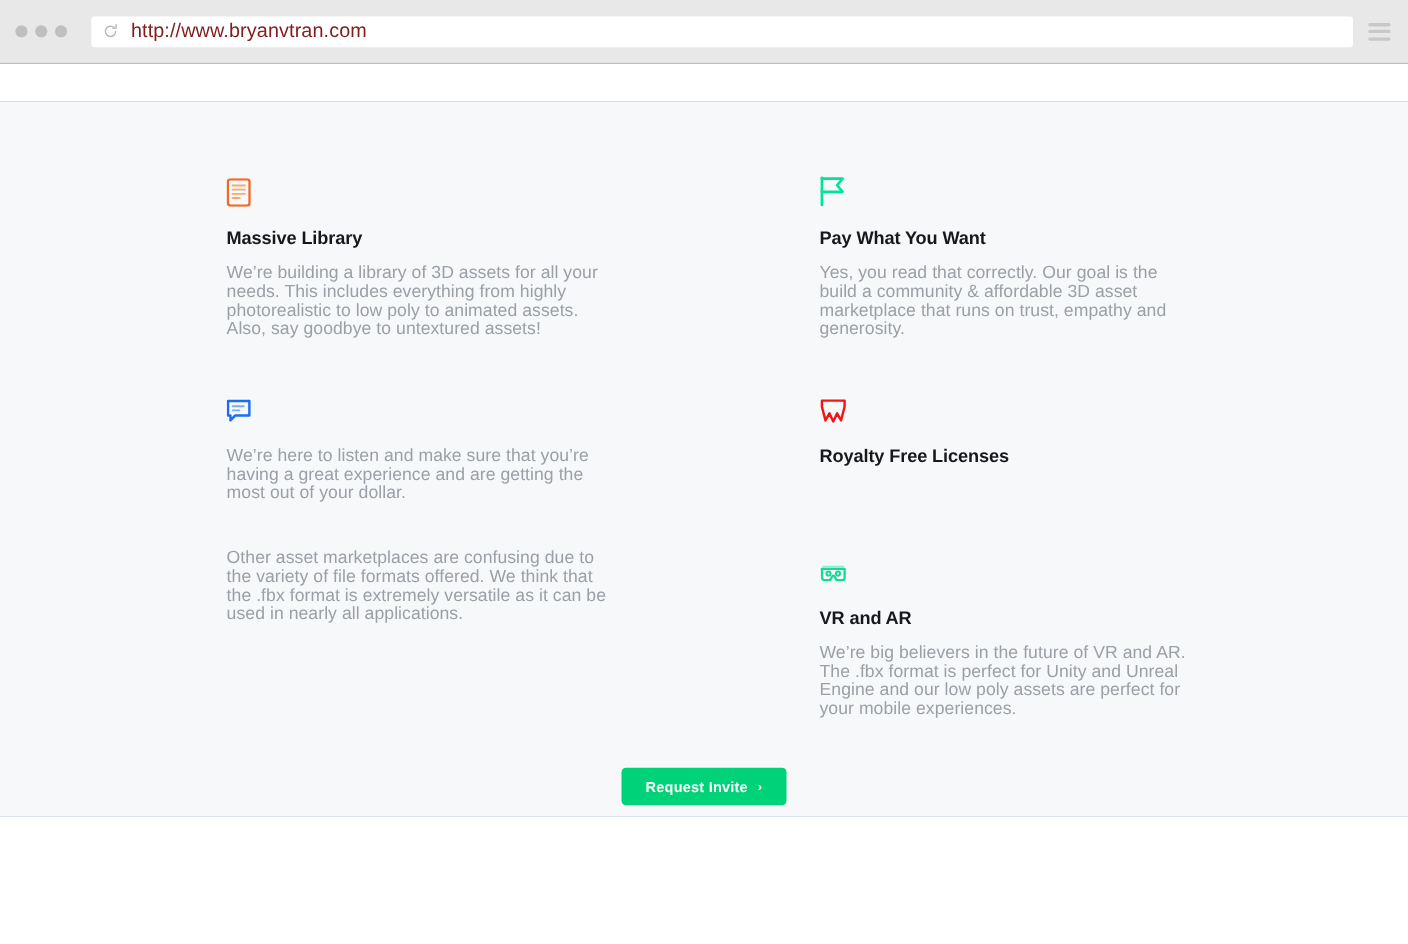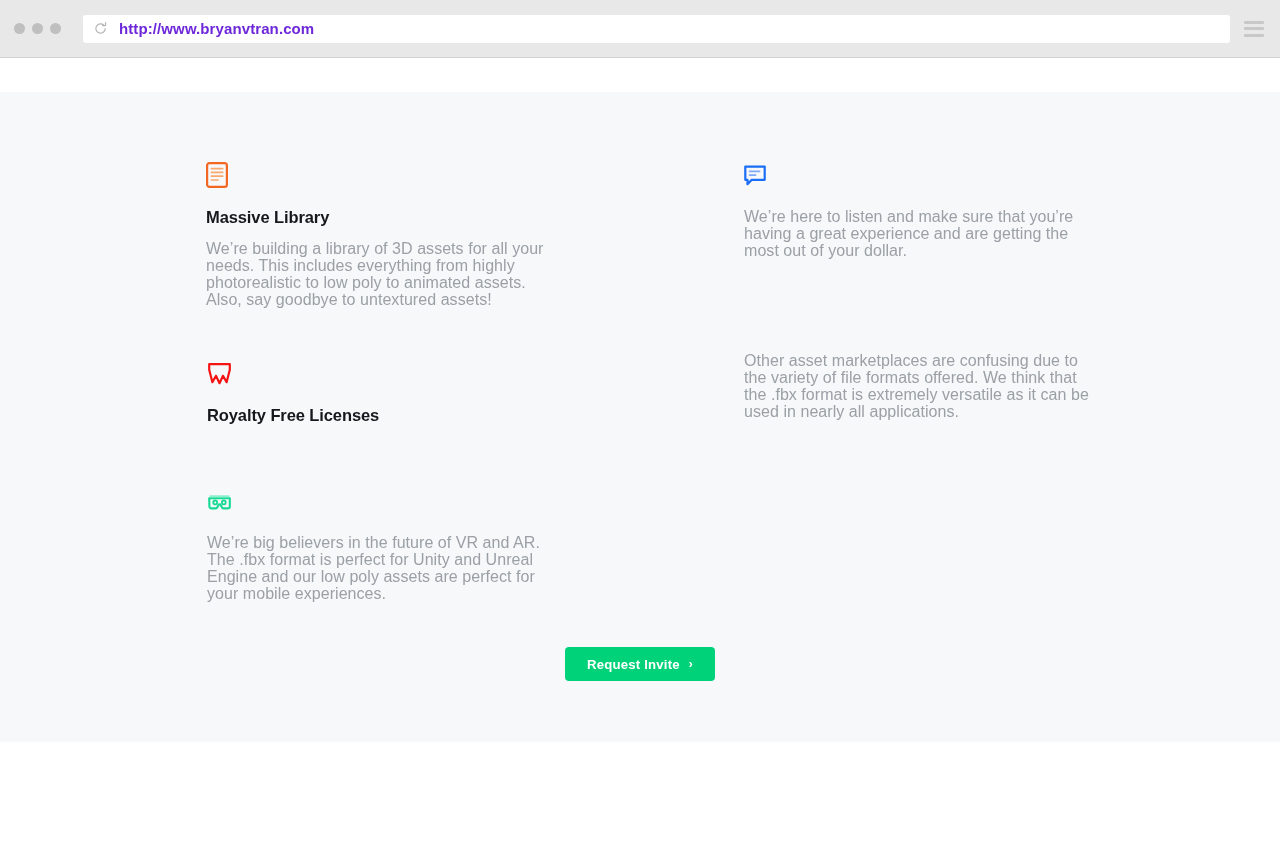--- a/index.html
+++ b/index.html
@@ -48,26 +48,25 @@
     margin-right: 14px;
   }
   .reload-icon {
     width: 15px;
     height: 15px;
     margin-right: 11px;
     flex: 0 0 auto;
     display: block;
   }
   .url-text {
-    font-size: 15px;
-    color: #6d28d9;
+    font-size: 18px;
+    color: #7f1d1d;
     letter-spacing: .1px;
     white-space: nowrap;
     overflow: hidden;
-    font-weight: bold;
   }
   .menu-icon {
     width: 20px;
     height: 16px;
     display: flex;
     flex-direction: column;
     justify-content: space-between;
     flex: 0 0 auto;
     margin-right: 2px;
   }
@@ -246,20 +245,30 @@
               <line x1="5.4" y1="10.4" x2="16.6" y2="10.4"></line>
               <line x1="5.4" y1="14.2" x2="16.6" y2="14.2"></line>
               <line x1="5.4" y1="18" x2="12" y2="18"></line>
             </g>
           </svg>
         </div>
         <h3 class="feature-title">Massive Library</h3>
         <p class="feature-body">We’re building a library of 3D assets for all your needs. This includes everything from highly photorealistic to low poly to animated assets. Also, say goodbye to untextured assets!</p>
       </div>
 
+      <div class="feature col-right row-1">
+        <div class="feature-icon">
+          <svg width="26" height="28" viewBox="0 0 26 28">
+            <line x1="2.2" y1="1.6" x2="2.2" y2="26.4" stroke="#00e39a" stroke-width="2.4" stroke-linecap="round"></line>
+            <path d="M2.2 2.4 H21 L16 8.4 L21 14.4 H2.2" fill="none" stroke="#00e39a" stroke-width="2.4" stroke-linejoin="round" stroke-linecap="round"></path>
+          </svg>
+        </div>
+        <h3 class="feature-title">Pay What You Want</h3>
+        <p class="feature-body">Yes, you read that correctly. Our goal is the build a community &amp; affordable 3D asset marketplace that runs on trust, empathy and generosity.</p>
+      </div>
 
       <div class="feature row-2">
         <div class="feature-icon">
           <svg width="24" height="24" viewBox="0 0 24 24">
             <path d="M1.3 2.6 h19.4 v13.2 h-13 l-4.2 4.4 v-4.4 h-2.2 z" fill="none" stroke="#1a6ef5" stroke-width="2.2" stroke-linejoin="round"></path>
             <g stroke="#7fa9f9" stroke-width="1.7" stroke-linecap="round">
               <line x1="5.6" y1="7.3" x2="15.6" y2="7.3"></line>
               <line x1="5.6" y1="11.1" x2="11.6" y2="11.1"></line>
             </g>
           </svg>
@@ -282,20 +291,21 @@
 
       <div class="feature col-right">
         <div class="feature-icon">
           <svg width="25" height="20" viewBox="0 0 25 20">
             <path d="M2.2 4.2 h20.6 v8.2 a2 2 0 0 1 -2 2 h-4.4 a1.6 1.6 0 0 1 -1.4 -0.9 l-1.3 -2.4 a1.2 1.2 0 0 0 -2.2 0 l-1.3 2.4 a1.6 1.6 0 0 1 -1.4 0.9 h-4.4 a2 2 0 0 1 -2 -2 z" fill="none" stroke="#15d994" stroke-width="2.1" stroke-linejoin="round"></path>
             <line x1="3.4" y1="2.2" x2="21.6" y2="2.2" stroke="#8bf0cd" stroke-width="1.9" stroke-linecap="round"></line>
             <circle cx="8.2" cy="8.4" r="1.9" fill="none" stroke="#15d994" stroke-width="1.8"></circle>
             <circle cx="16.8" cy="8.4" r="1.9" fill="none" stroke="#15d994" stroke-width="1.8"></circle>
           </svg>
         </div>
+        <h3 class="feature-title">VR and AR</h3>
         <p class="feature-body">We’re big believers in the future of VR and AR. The .fbx format is perfect for Unity and Unreal Engine and our low poly assets are perfect for your mobile experiences.</p>
       </div>
 
     </div>
 
     <div class="cta-wrap">
       <button class="cta-button">
         <span>Request Invite</span>
         <span class="cta-chev">›</span>
       </button>

